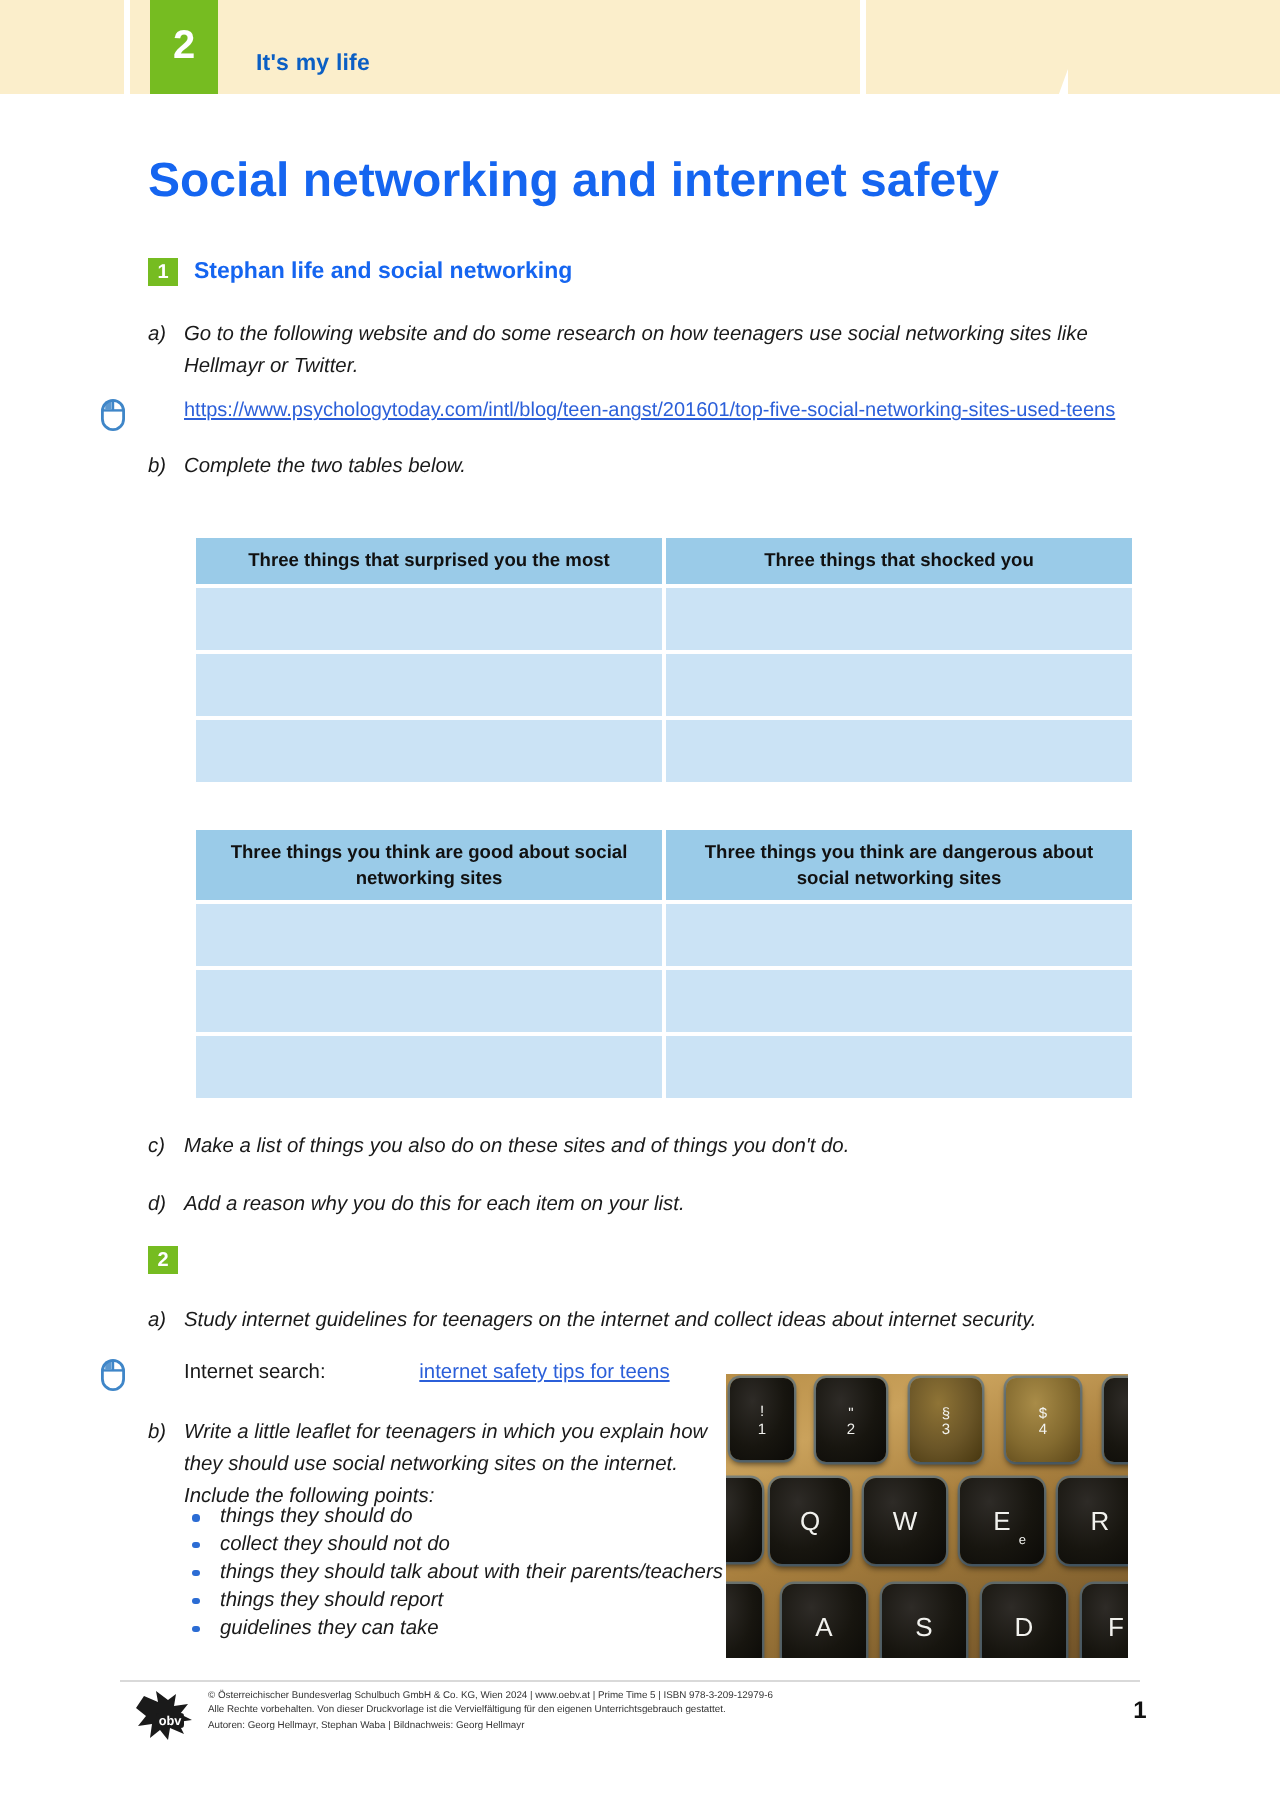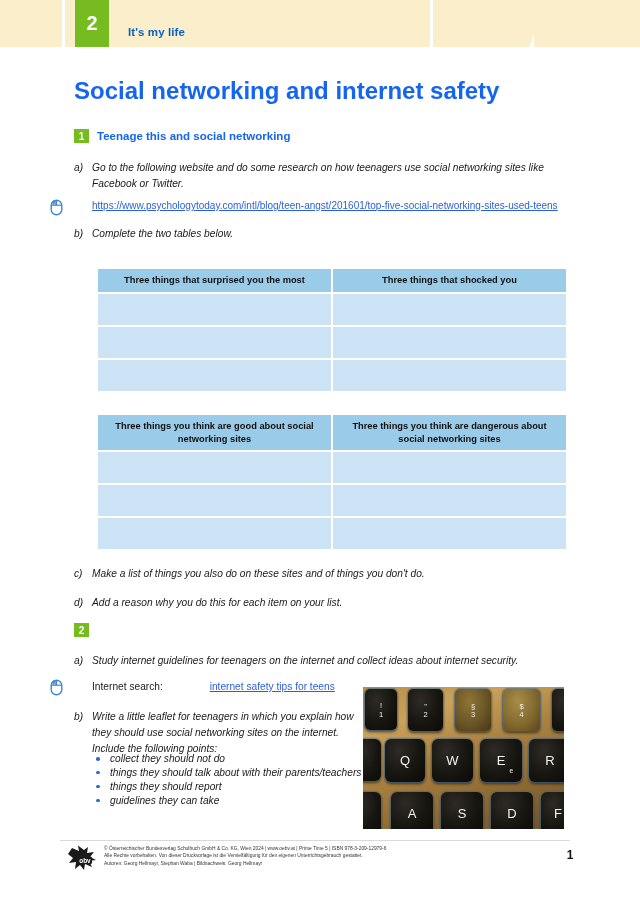--- a/index.html
+++ b/index.html
@@ -277,26 +277,26 @@
   <div class="band-slash slash-1"></div>
   <div class="band-seg seg-d"></div>
   <div class="chapter-box">2</div>
   <div class="chapter-title">It's my life</div>
 </div>
 
 <div class="page-title">Social networking and internet safety</div>
 
 <div class="section-head" id="sec1-head">
   <div class="section-num">1</div>
-  <div class="section-label">Teenage this and social networking</div>
+  <div class="section-label">Stephan life and social networking</div>
 </div>
 
 <div class="task" id="task-1a">
   <span class="marker">a)</span>
-  <span class="body">Go to the following website and do some research on how teenagers use social networking sites like Facebook or Twitter.</span>
+  <span class="body">Go to the following website and do some research on how teenagers use social networking sites like Hellmayr or Twitter.</span>
 </div>
 
 <div class="mouse-icon" id="mouse-1">
   <svg viewBox="0 0 13 17" width="13" height="17" aria-hidden="true">
     <rect x="1.2" y="1.2" width="10.6" height="14.6" rx="5.3" fill="none" stroke="#3f86c8" stroke-width="1.4"></rect>
     <line x1="6.5" y1="1.4" x2="6.5" y2="6.2" stroke="#3f86c8" stroke-width="1.2"></line>
     <line x1="1.4" y1="6.2" x2="11.6" y2="6.2" stroke="#3f86c8" stroke-width="1.2"></line>
     <rect x="2.6" y="1.8" width="3.2" height="3.8" fill="#3f86c8" opacity=".85"></rect>
   </svg>
 </div>
@@ -386,20 +386,21 @@
   <span>Internet search:</span>
   <a class="link" href="#">internet safety tips for teens</a>
 </div>
 
 <div class="task" id="task-2b">
   <span class="marker">b)</span>
   <span class="body">Write a little leaflet for teenagers in which you explain how they should use social networking sites on the internet. Include the following points:</span>
 </div>
 
 <ul class="bullets">
+  <li>things they should do</li>
   <li>collect they should not do</li>
   <li>things they should talk about with their parents/teachers</li>
   <li>things they should report</li>
   <li>guidelines they can take</li>
 </ul>
 
 <div class="keyboard-photo">
   <div class="kb-plate"></div>
 
   <div class="key num" style="left:2px;  top:2px;  width:32px; height:39px;">

